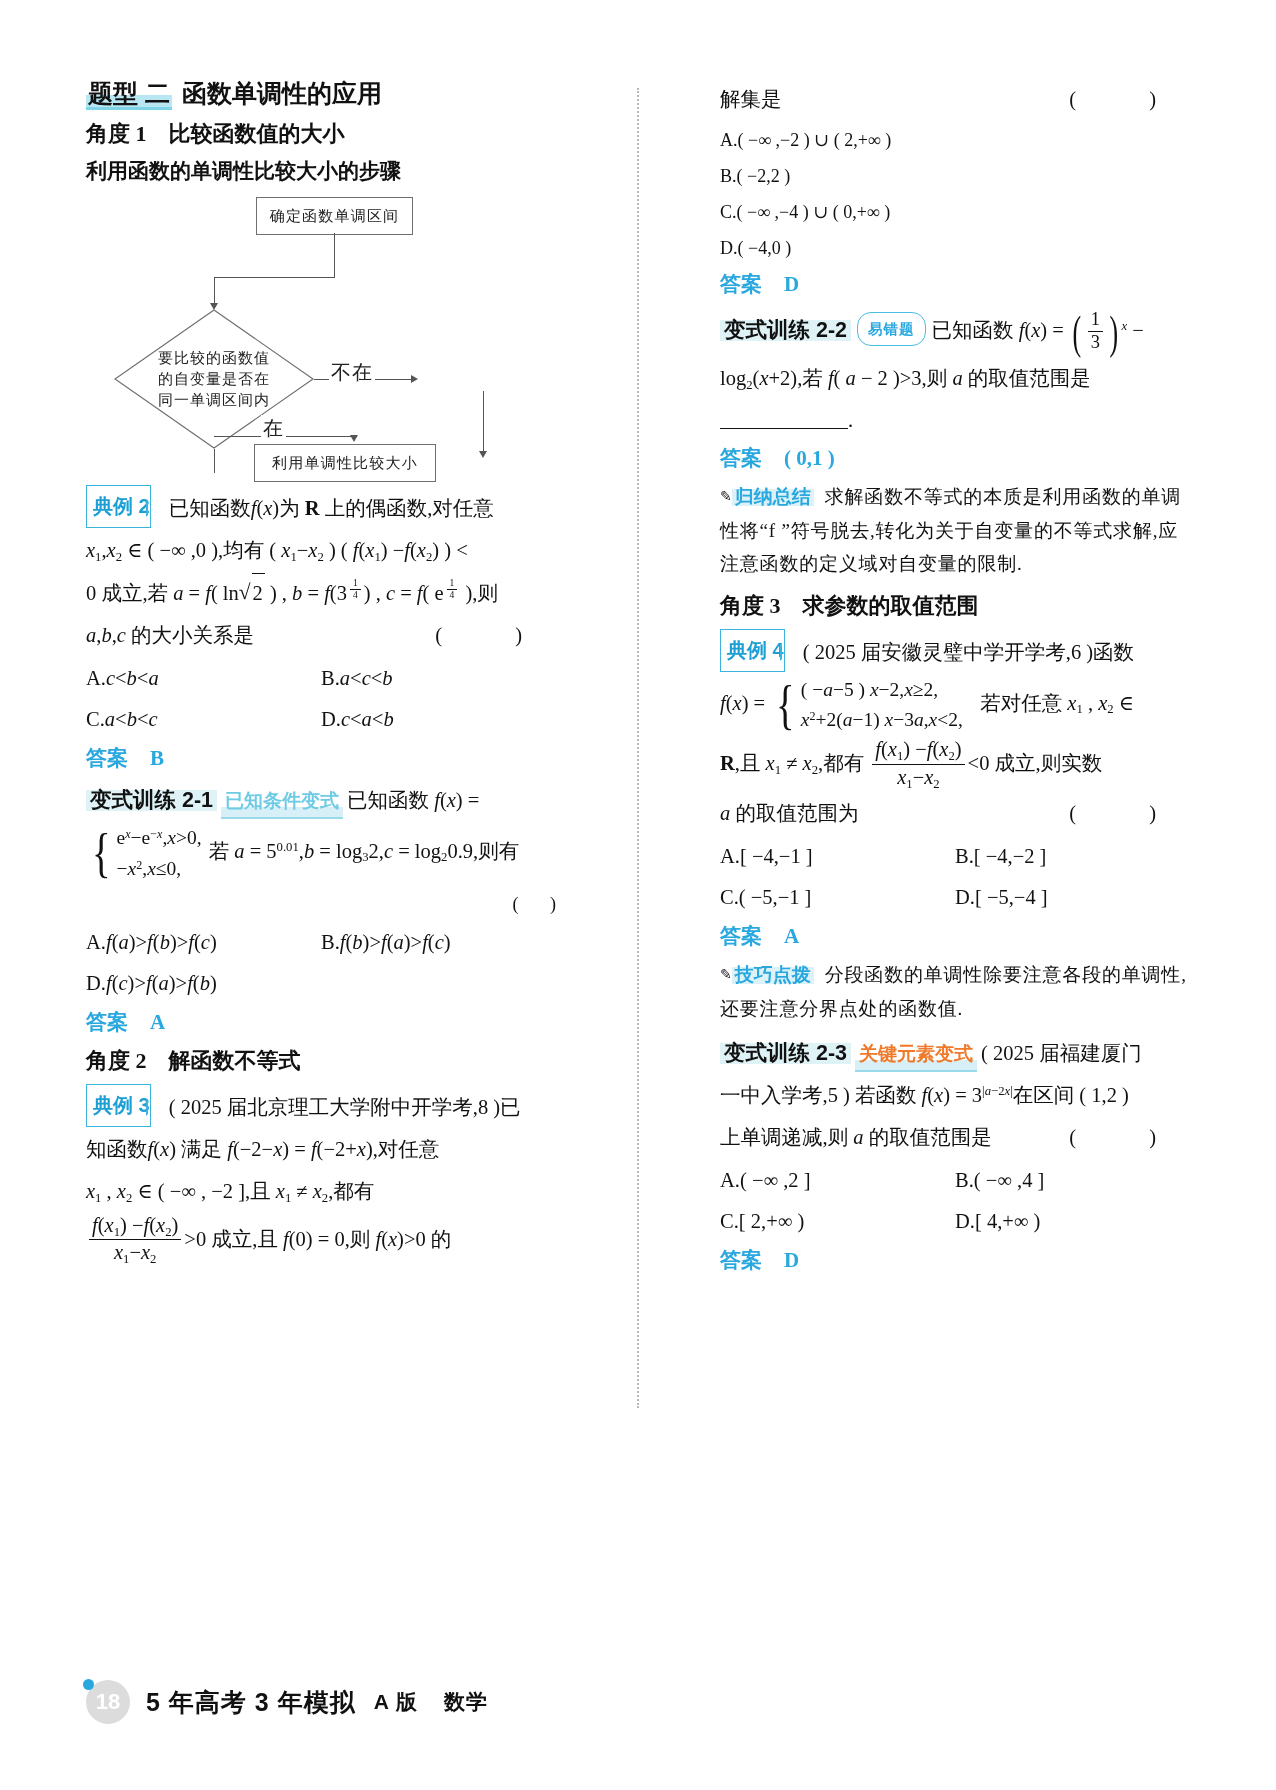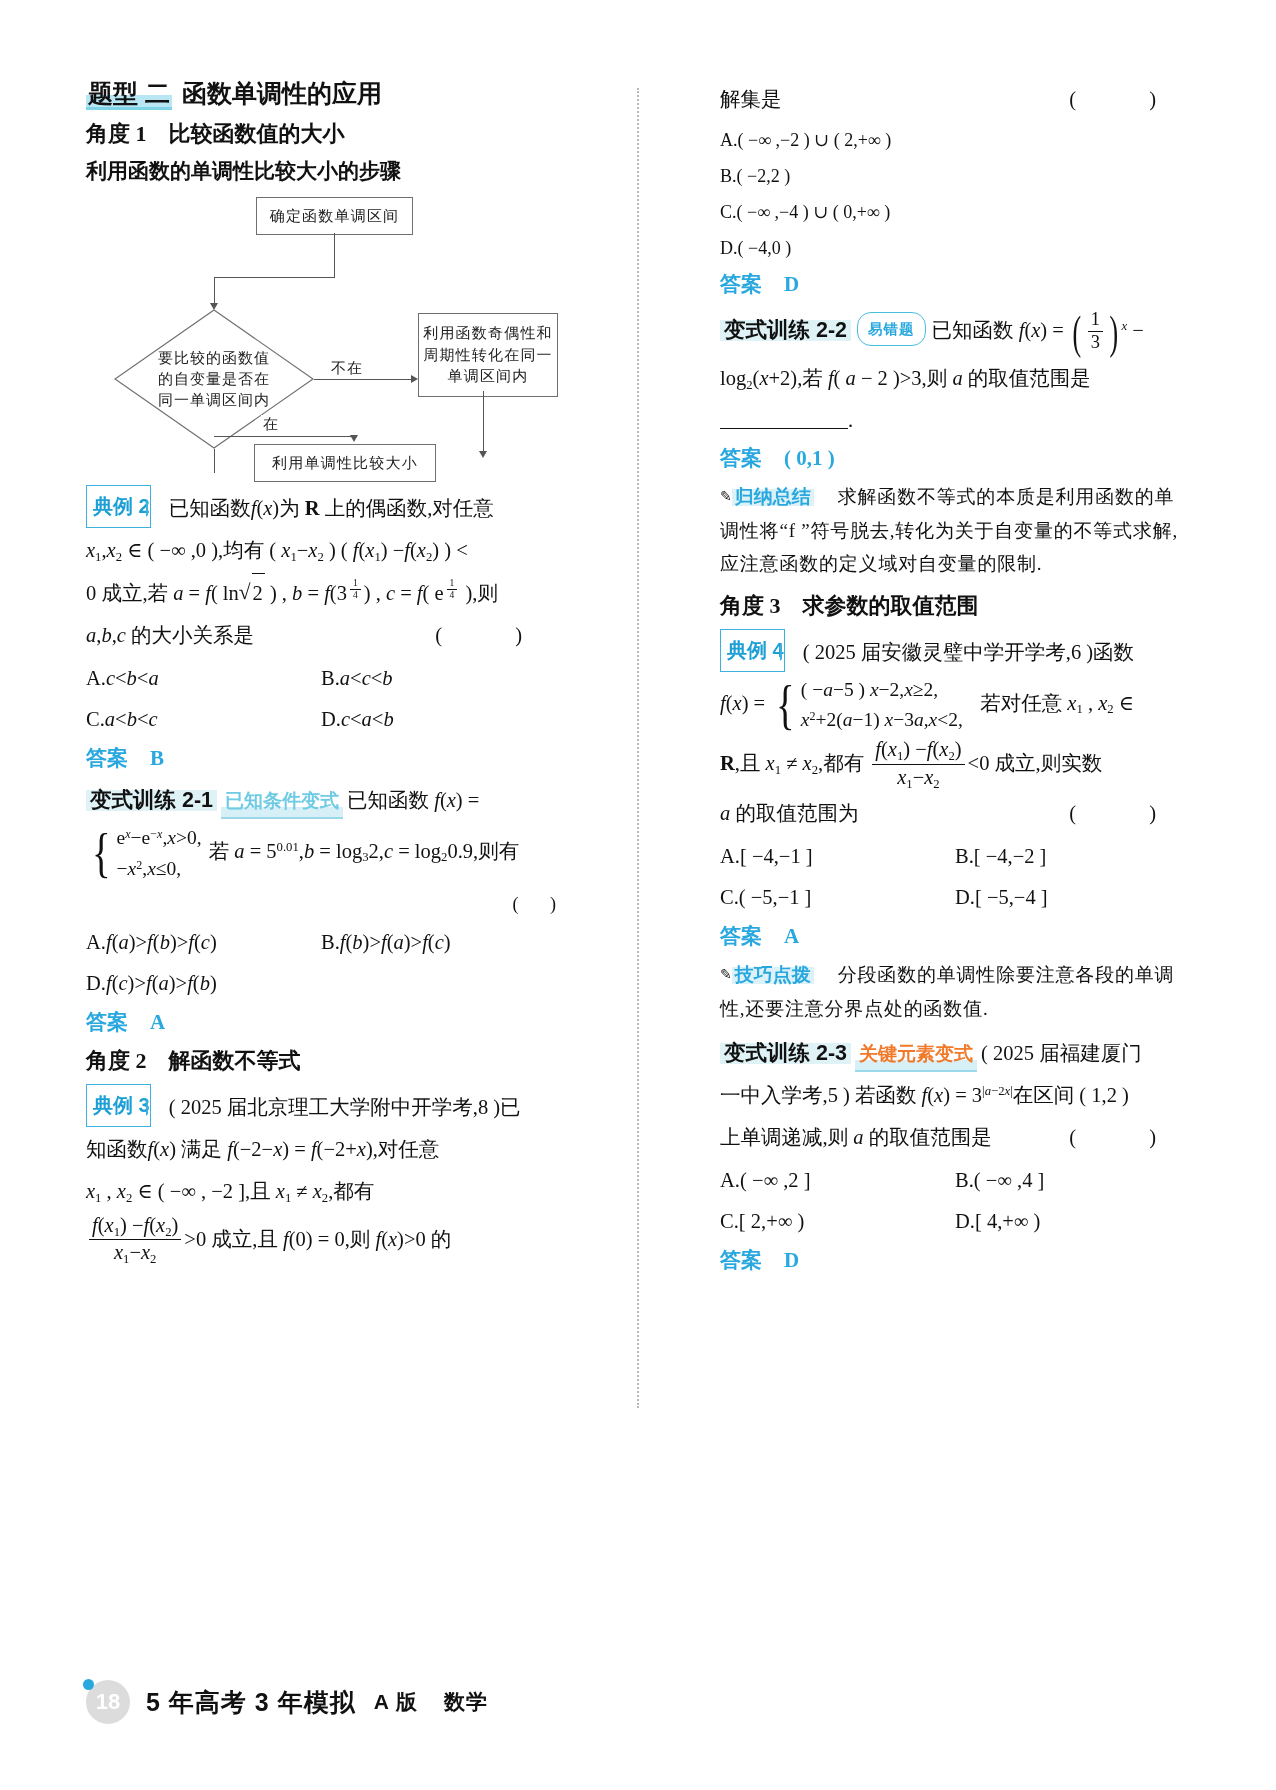--- a/index.html
+++ b/index.html
@@ -128,21 +128,21 @@
     border-top-color:transparent;border-bottom-color:transparent;border-right-color:transparent;
   }
   .dianli-wrap{display:inline-block;position:relative;margin-right:6px;}
 
   
   .tipbox{margin:8px 0 6px 0;font-size:18.5px;line-height:1.75;}
   .tip-head{
     font-family:"Liberation Sans","DejaVu Sans",sans-serif;
     font-weight:bold;font-size:19px;color:#29a8df;
     background:linear-gradient(to bottom,rgba(255,255,255,0) 15%,#ddf2f8 15%,#ddf2f8 95%,rgba(255,255,255,0) 95%);
-    padding:0 3px;margin-right:24px;white-space:nowrap;
+    padding:0 3px;margin-right:11px;white-space:nowrap;
   }
   .tip-key{font-size:14px;vertical-align:2px;}
   .tipbody{
     font-family:"Liberation Serif","DejaVu Serif",serif;
     font-style:normal;font-size:19px;letter-spacing:.6px;
   }
   .kai{font-family:"Liberation Serif",serif;letter-spacing:.8px;}
 
   
   .frac{display:inline-block;vertical-align:middle;text-align:center;
@@ -196,21 +196,21 @@
   .diamond .dshape{
     position:absolute;left:0;top:0;width:100%;height:100%;
   }
   .diamond .dtext{
     position:absolute;left:0;top:0;width:100%;height:100%;
     display:flex;align-items:center;justify-content:center;
     font-size:15px;line-height:1.38;text-align:center;letter-spacing:1px;
     color:#222;font-family:"Liberation Serif","DejaVu Serif",serif;
   }
   .flabel{
-    position:absolute;font-size:15px;color:#222;letter-spacing:1px;
+    position:absolute;font-size:20px;color:#222;letter-spacing:1px;
     font-family:"Liberation Serif","DejaVu Serif",serif;background:#fff;padding:0 2px;
   }
 
   
   .footer{position:absolute;left:86px;bottom:66px;display:flex;align-items:center;}
   .pagenum{
     width:44px;height:44px;border-radius:50%;
     background:#dcdcdc;color:#ffffff;
     font-family:"Liberation Sans","DejaVu Sans",sans-serif;
     font-weight:bold;font-size:22px;
@@ -267,23 +267,20 @@
           </svg>
           <div class="dtext">
             <span style="display:block;width:125px;">要比较的函数值的自变量是否在同一单调区间内</span>
           </div>
         </div>
 
         <div class="fline fh" style="left:228px;top:188px;width:100px;"></div>
         <div class="arrowrt" style="left:325px;top:184px;"></div>
         <div class="flabel" style="left:243px;top:168px;">不在</div>
 
-        <div class="fbox" style="left:332px;top:122px;width:130px;height:78px;padding:2px 4px;">
-          <span style="display:block;">利用函数奇偶性和周期性转化在同一单调区间内</span>
-        </div>
 
         <div class="fline fv" style="left:397px;top:200px;height:63px;"></div>
         <div class="arrowdn" style="left:393px;top:260px;"></div>
 
         <div class="fline fv" style="left:128px;top:258px;height:24px;"></div>
         <div class="fline fh" style="left:128px;top:245px;width:140px;"></div>
         <div class="arrowdn" style="left:264px;top:244px;"></div>
         <div class="flabel" style="left:175px;top:224px;">在</div>
 
         <div class="fbox" style="left:168px;top:253px;width:180px;height:36px;">利用单调性比较大小</div>

